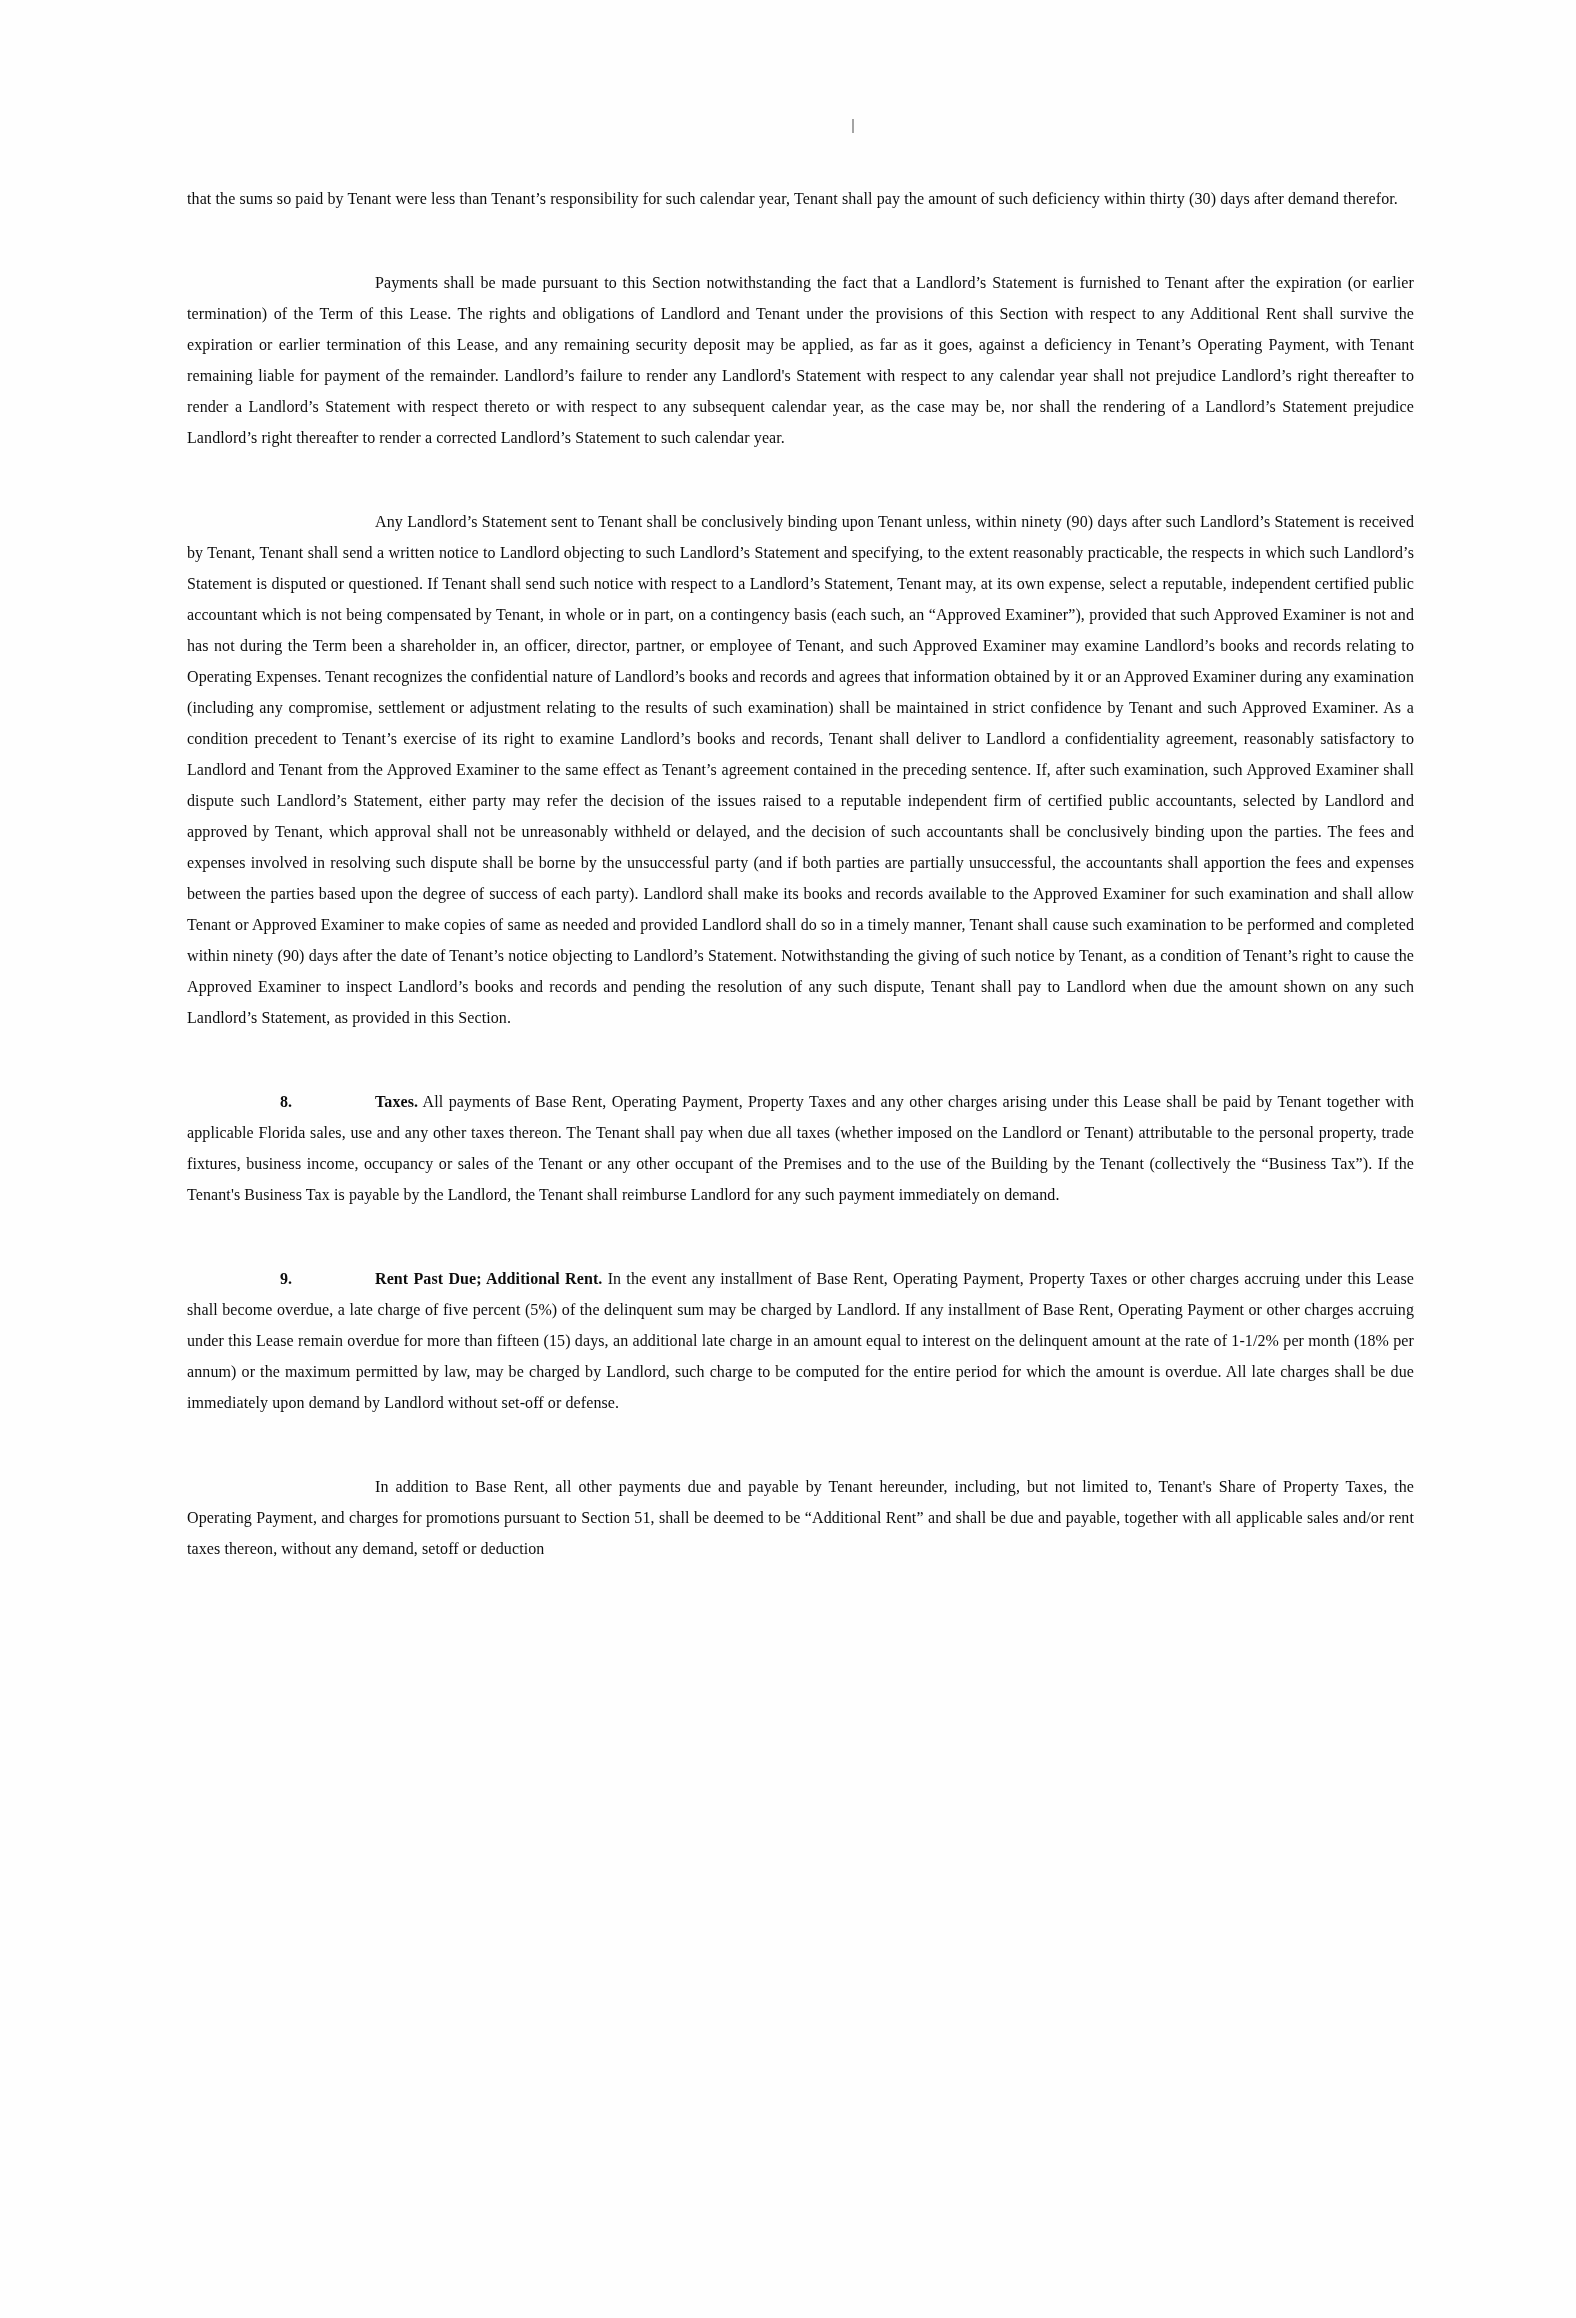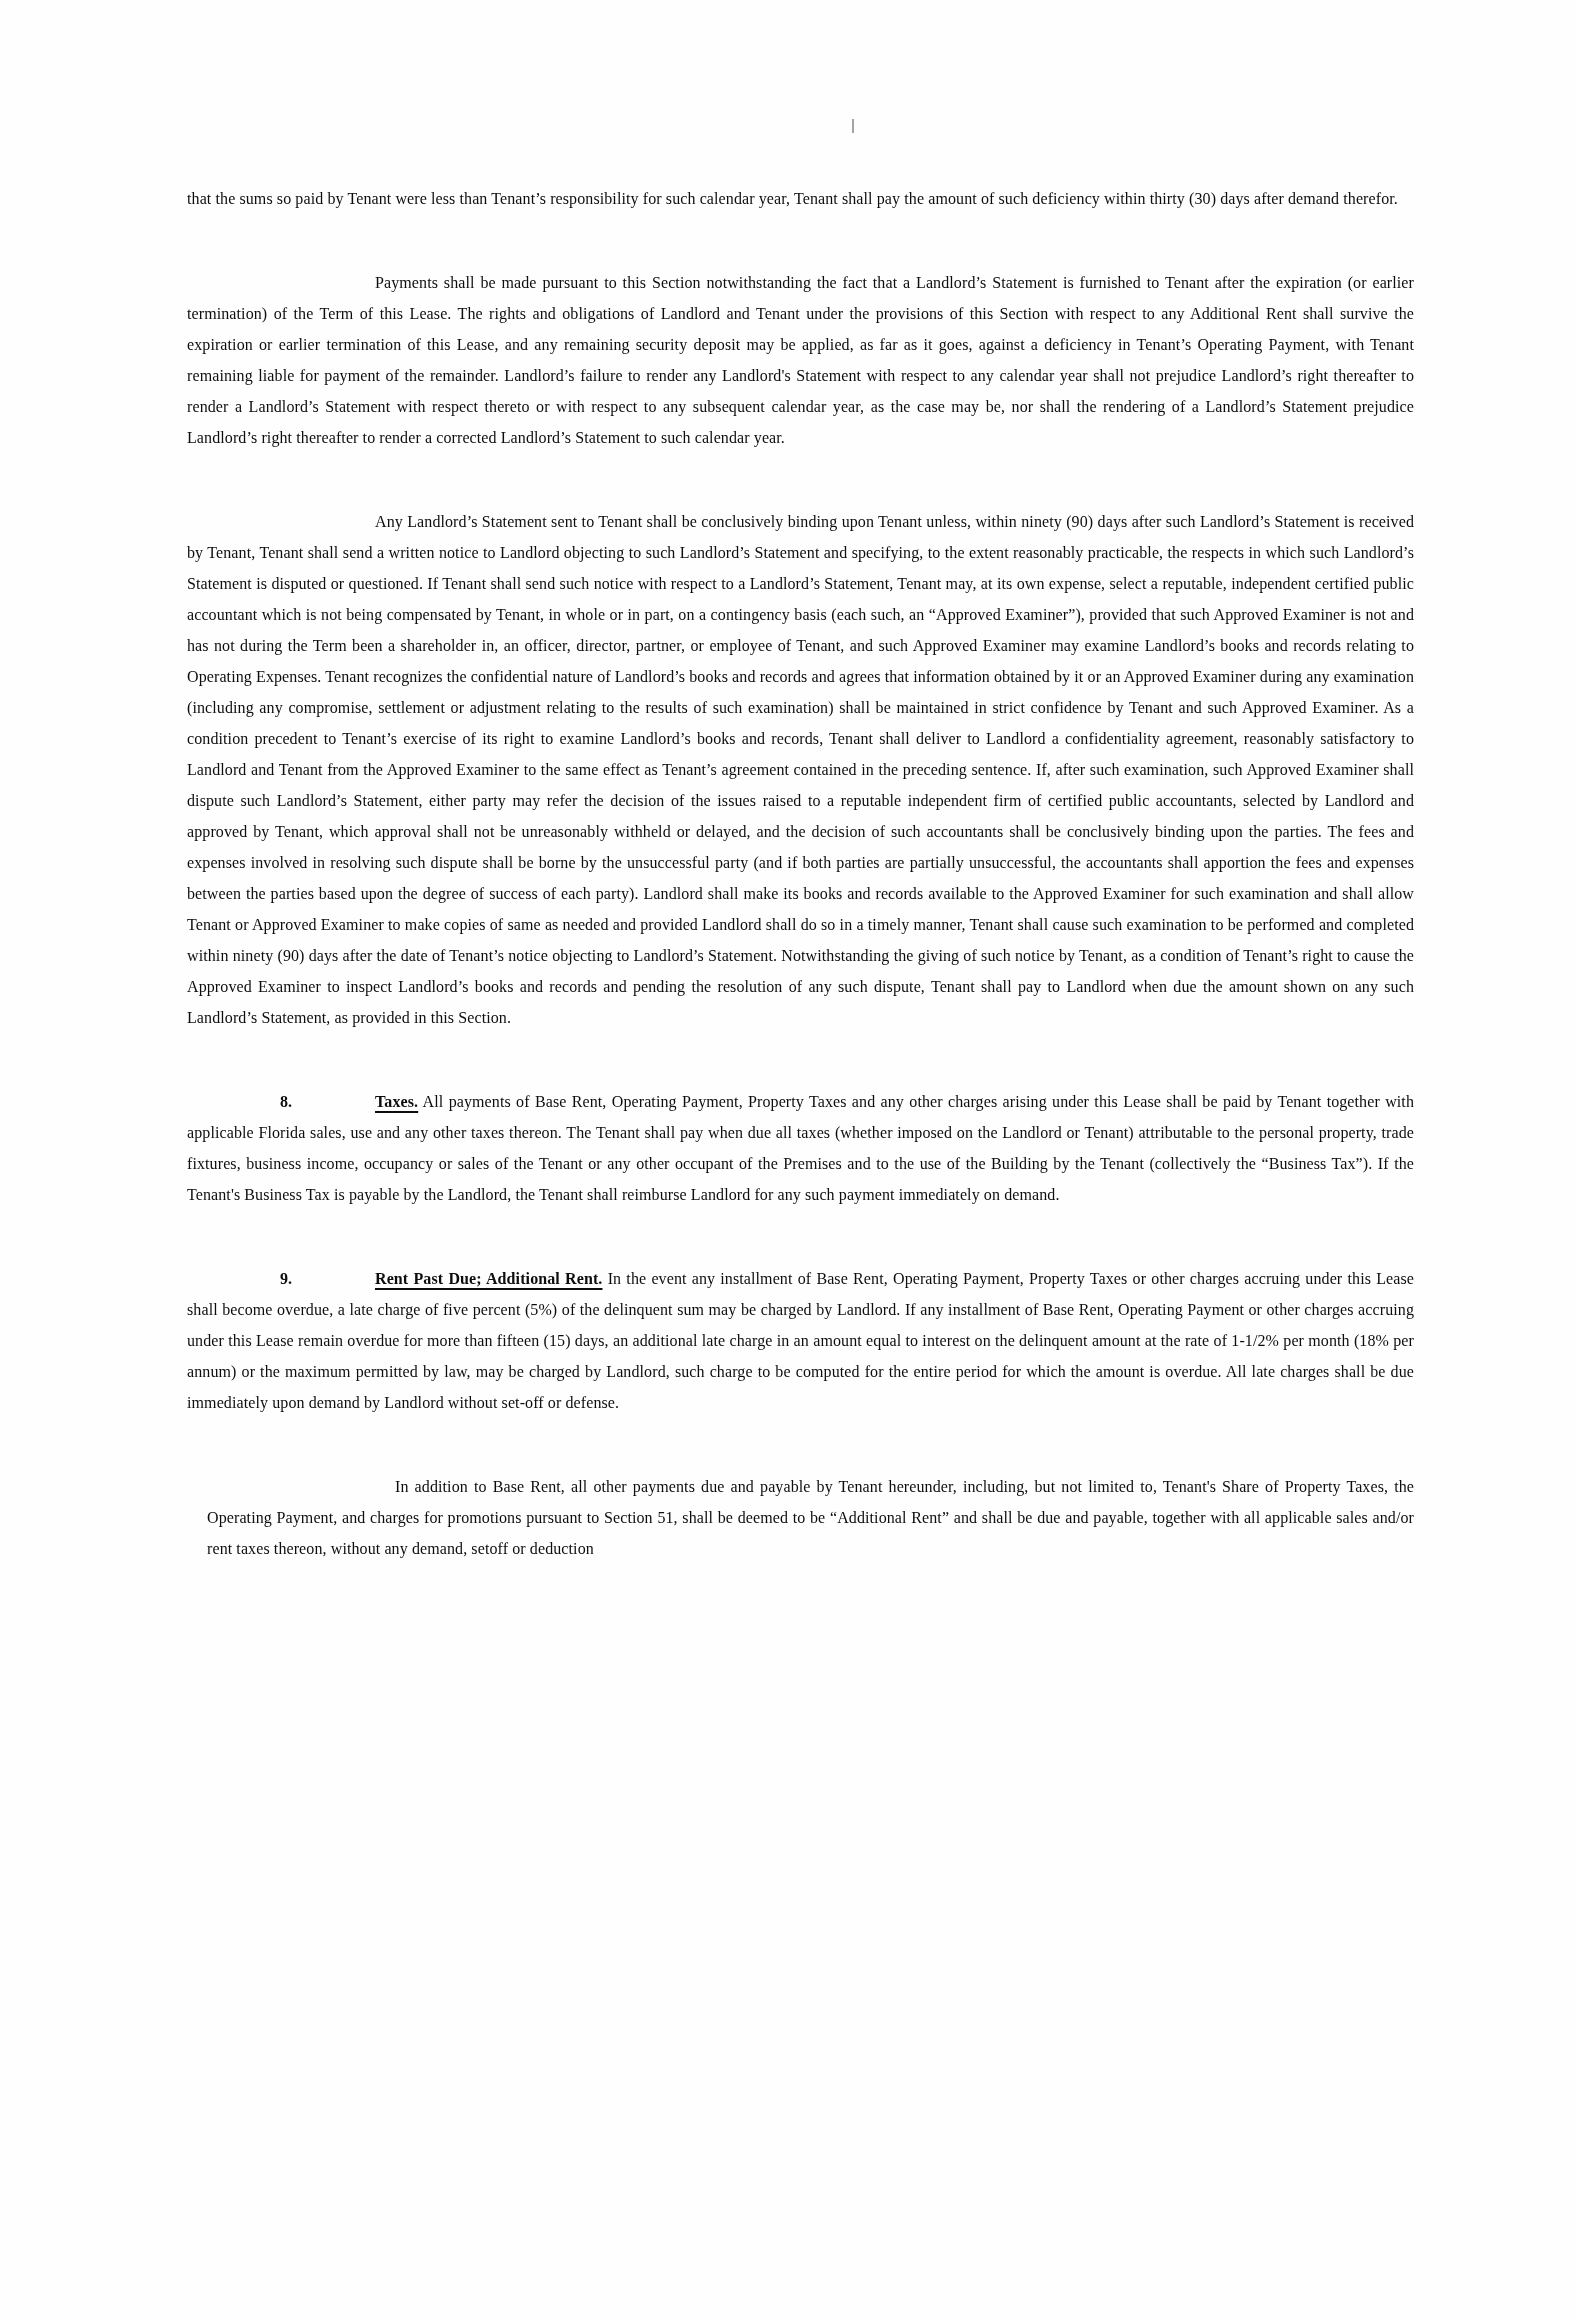--- a/index.html
+++ b/index.html
@@ -21,30 +21,29 @@
     line-height: 31px;
     letter-spacing: 0.1px;
   }
   .para {
     margin: 0 0 53px 0;
     text-align: justify;
   }
   .para.cont { text-indent: 0; }
   .para.ind  { text-indent: 188px; }
   .para.sec  { text-indent: 93px; }
-  .para:last-child { margin-bottom: 0; margin-left: 20px; }
+  .para:last-child { margin-bottom: 0; }
   .sec-num {
     display: inline-block;
     width: 95px;
     font-weight: 700;
     text-indent: 0;
   }
   .sec-head {
     font-weight: 700;
-    text-decoration: underline;
     text-decoration-thickness: 2.3px;
     text-underline-offset: 4.2px;
   }
   .speck { position: absolute; background: #4a4a4a; }
   .speck.s1 { left: 852px; top: 119px; width: 1.9px; height: 14px; opacity: .5; }
 </style>
 </head>
 <body>
 
 <div class="page">

